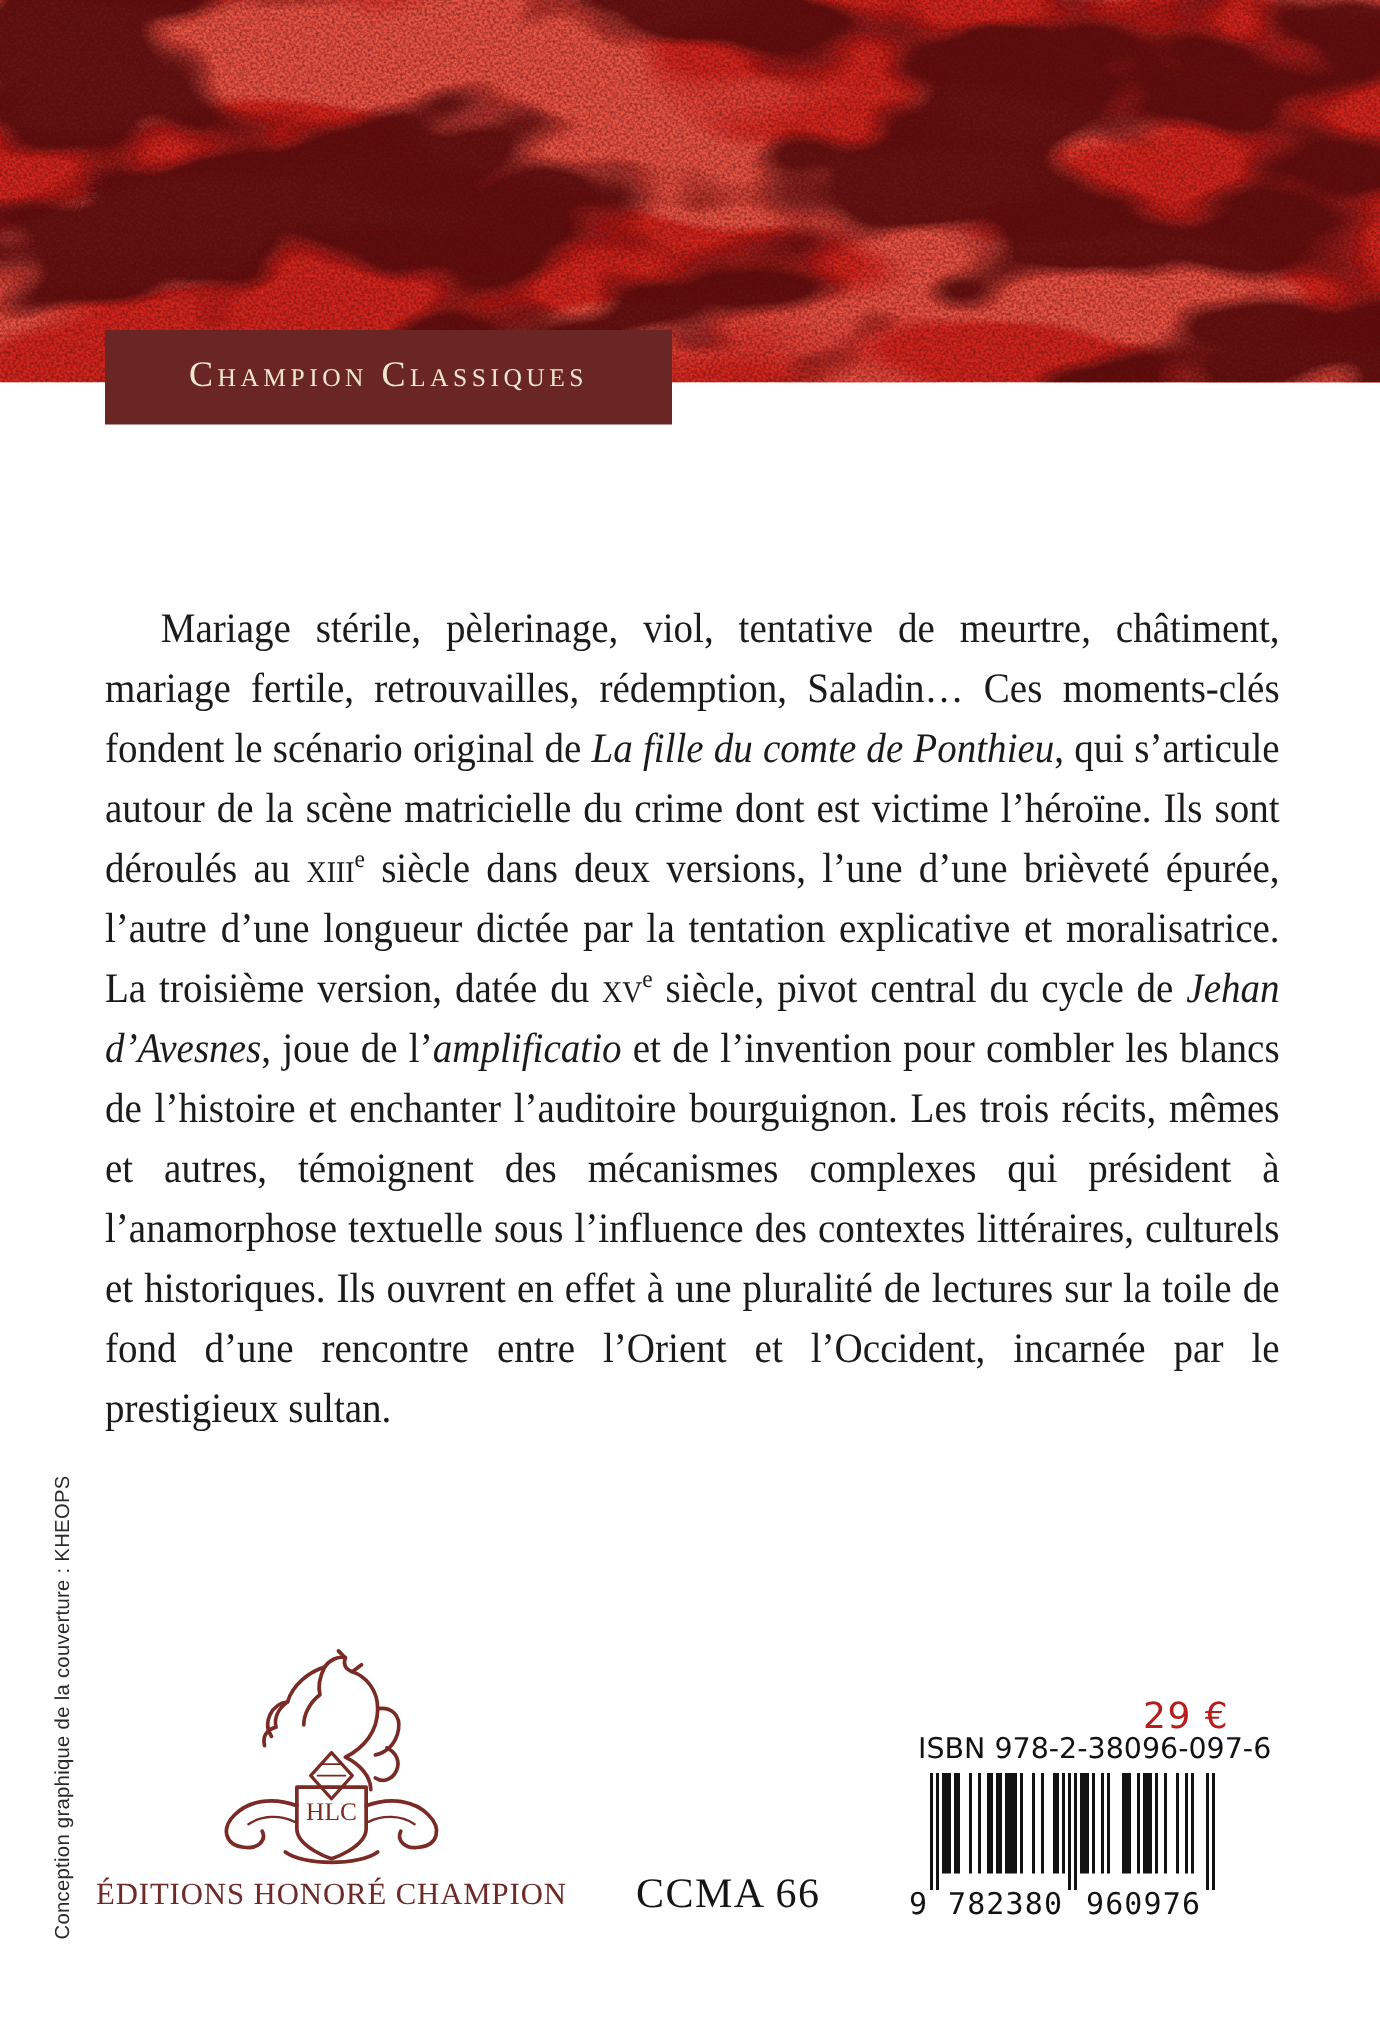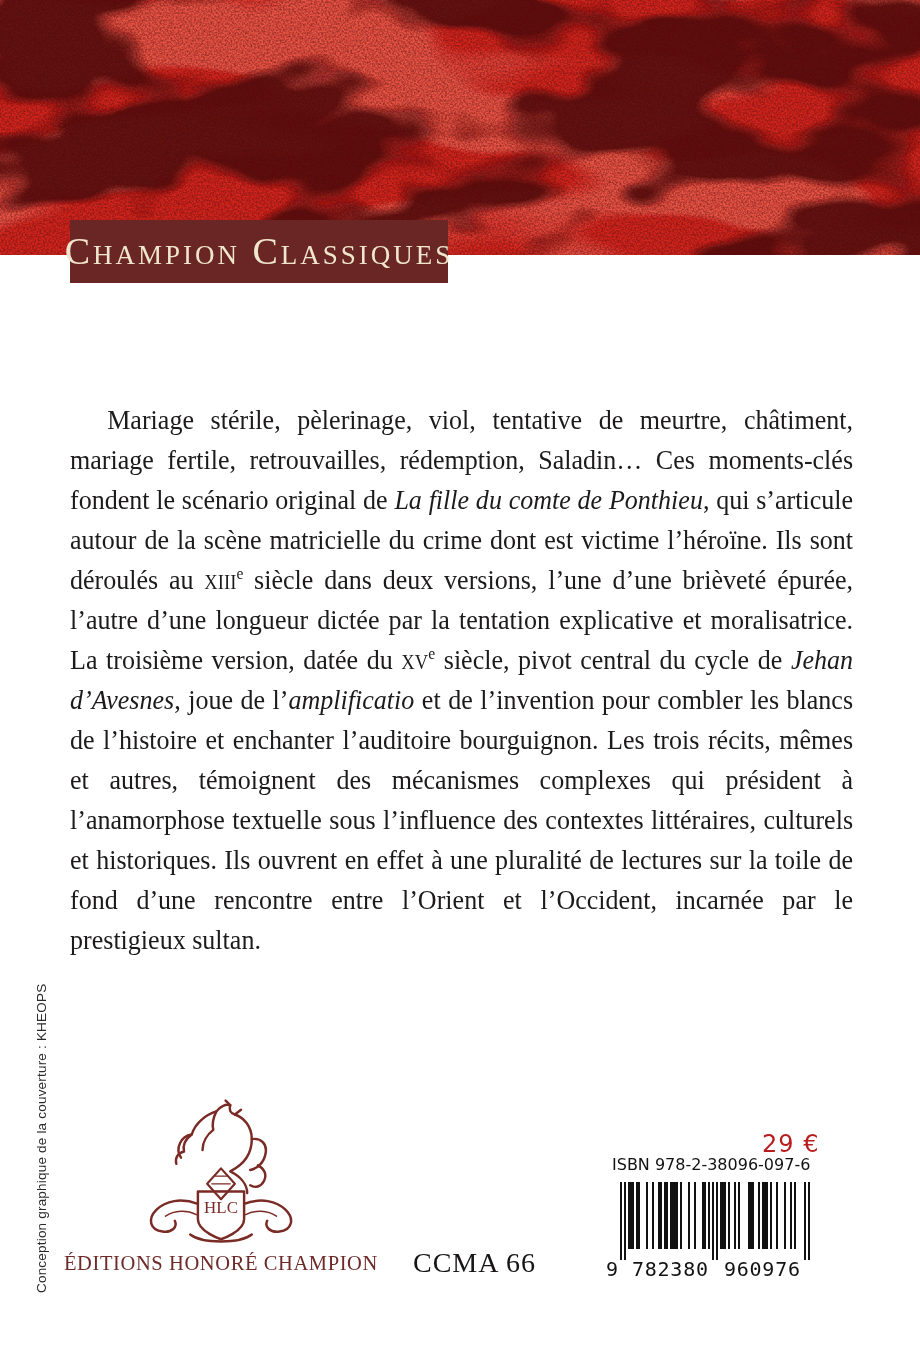--- a/index.html
+++ b/index.html
@@ -10,21 +10,21 @@
   }
   
   .marble{position:absolute;left:0;top:0;width:920px;height:255px;display:block;}
   
   .banner{
     position:absolute;left:70px;top:220px;width:378px;height:63px;
     background:#692624;display:flex;align-items:center;justify-content:center;
   }
   .banner-label{
     font-family:"Liberation Serif", serif;font-variant:small-caps;
-    font-size:38px;letter-spacing:3px;color:#f0e6cd;white-space:nowrap;
+    font-size:24px;letter-spacing:3px;color:#f0e6cd;white-space:nowrap;
     transform:translateY(-1px);
   }
   
   .blurb{
     position:absolute;left:70px;top:372px;width:842px;
     transform:scaleX(0.93);transform-origin:0 0;
     font-size:28px;line-height:40px;color:#1c1a1a;
     text-align:justify;text-indent:40px;
   }
   .blurb .it{font-style:italic;}
@@ -37,31 +37,31 @@
     font-family:"Liberation Sans", sans-serif;
     font-size:13.5px;letter-spacing:.2px;color:#2a2a2a;white-space:nowrap;
   }
   
   .logo{position:absolute;left:128px;top:1096px;width:186px;height:154px;}
   .editions{
     position:absolute;left:64px;top:1252px;width:284px;text-align:left;
     font-size:20.5px;letter-spacing:.6px;color:#6d2a28;white-space:nowrap;
   }
   .ccma{
-    position:absolute;left:413px;top:1247px;
+    position:absolute;left:424px;top:1247px;
     font-size:28px;letter-spacing:1px;color:#161414;white-space:nowrap;
   }
   
   .price{
     position:absolute;left:762px;top:1130px;
     font-family:"DejaVu Sans", sans-serif;font-size:24px;letter-spacing:1px;color:#b91c1c;
   }
   .isbn-label{
     position:absolute;left:612px;top:1155px;width:198px;text-align:center;
-    font-family:"DejaVu Sans", sans-serif;font-size:16px;color:#121212;white-space:nowrap;
+    font-family:"DejaVu Sans", sans-serif;font-size:19px;color:#121212;white-space:nowrap;
   }
   .barcode{position:absolute;left:606px;top:1182px;width:210px;height:98px;}
   .barcode text{font-family:"DejaVu Sans Mono", monospace;font-size:20px;fill:#121212;}
 </style>
 </head>
 <body>
 
 <div class="cover">
 
   <svg class="marble" viewBox="0 0 920 255" preserveAspectRatio="none">

